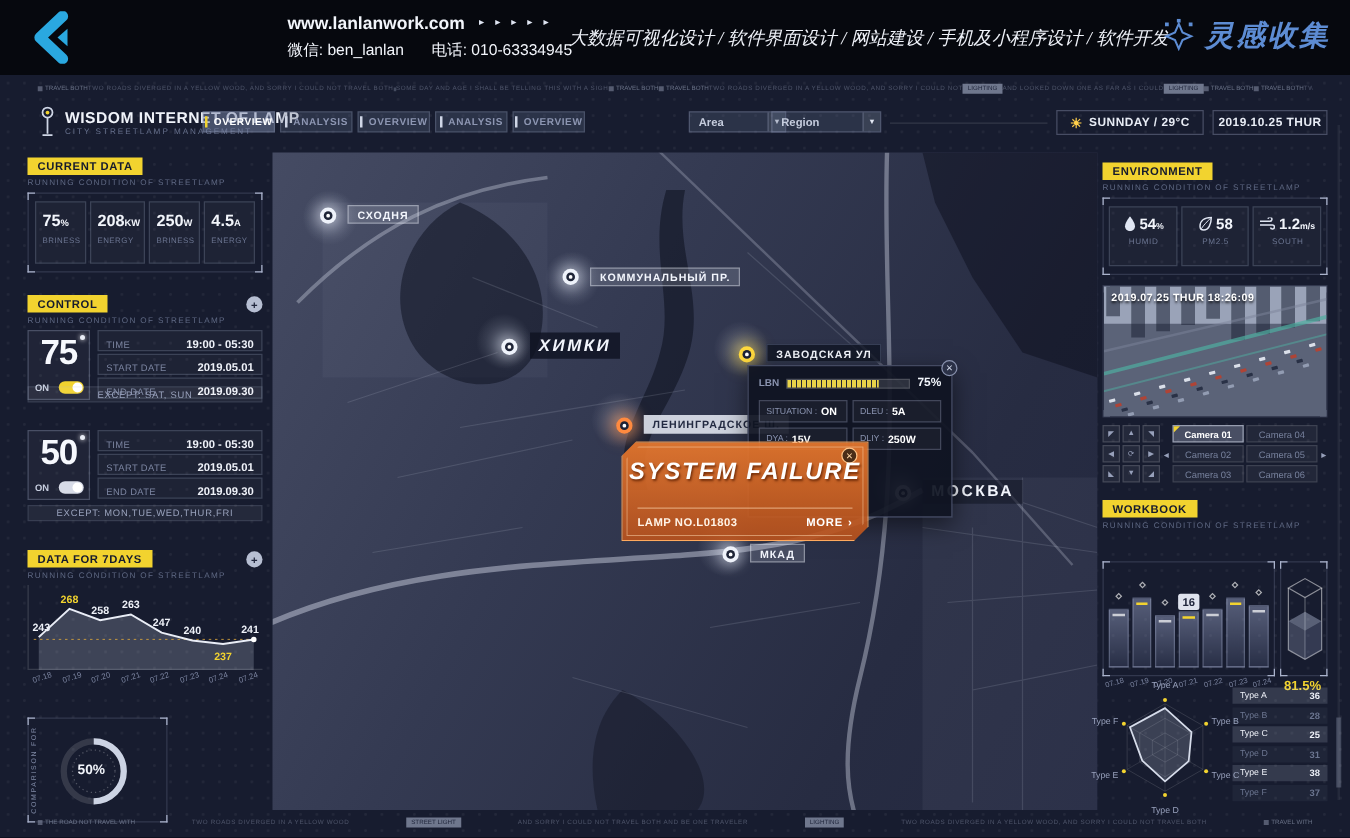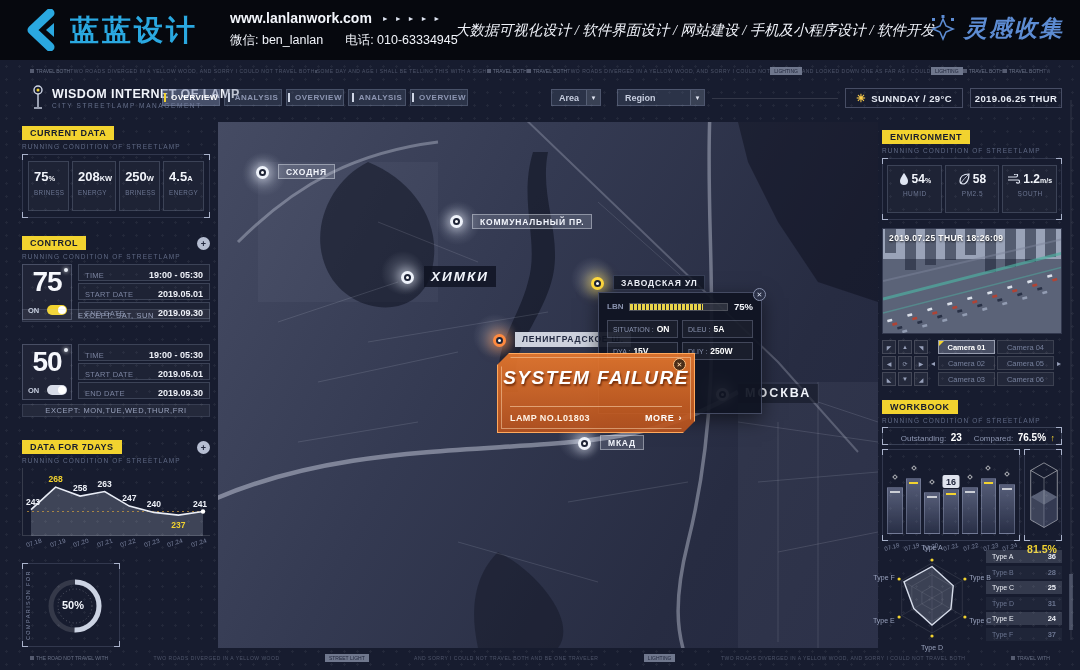--- a/index.html
+++ b/index.html
@@ -78,21 +78,21 @@
   .cr-label{font-size:7.5px;color:#7b84a0;letter-spacing:.3px;}
   .cr-val{font-size:9px;font-weight:800;color:#eef1f8;}
   .except-bar{position:absolute;left:0;width:188px;height:13px;background:rgba(255,255,255,.06);border:1px solid rgba(170,180,210,.15);display:flex;align-items:center;justify-content:center;font-size:7.5px;letter-spacing:.6px;color:#99a2bc;}
 
   
   .week-chart{position:absolute;left:0;top:28px;width:188px;height:68px;border-left:1px solid rgba(255,255,255,.14);border-bottom:1px solid rgba(255,255,255,.14);}
   .week-labels{position:absolute;left:0;top:99px;width:188px;display:flex;}
   .week-labels span{flex:1;font-size:6.3px;color:#7b84a0;transform:rotate(-18deg);text-align:center;}
 
   
-  .gaugebox{position:absolute;top:5px;width:98px;height:84px;}
+  .gaugebox{position:absolute;top:16px;width:112px;height:84px;}
   .vlabel{position:absolute;left:2px;top:6px;bottom:6px;writing-mode:vertical-rl;transform:rotate(180deg);font-size:5.5px;letter-spacing:1.4px;color:#7e88a4;}
   .gauge-val{position:absolute;left:18px;top:35px;width:64px;text-align:center;font-size:11px;font-weight:800;color:#f2f5fb;}
 
   
   .map{position:absolute;left:218px;top:62px;width:660px;height:526px;overflow:hidden;background:linear-gradient(118deg,#454b63 0%,#343a52 38%,#272c42 75%,#232840 100%);}
   .pin{position:absolute;width:13px;height:13px;border-radius:50%;background:#eef2fa;box-shadow:0 0 10px 3px rgba(240,245,255,.45);display:flex;align-items:center;justify-content:center;z-index:3;cursor:pointer;}
   .pin i{width:7px;height:7px;border-radius:50%;background:#1d2336;position:relative;}
   .pin i::after{content:"";position:absolute;left:2px;top:2px;width:3px;height:3px;border-radius:50%;background:#fff;}
   .pin.yellow{background:#ffd93e;box-shadow:0 0 12px 4px rgba(255,217,62,.5);}
   .pin.orange{background:#ff8a3f;box-shadow:0 0 12px 4px rgba(255,138,63,.55);}
@@ -181,21 +181,20 @@
 </head>
 <body>
 
 <div class="stage">
 
   <header class="banner">
     <svg class="logo-mark" width="44" height="42" viewBox="0 0 44 42">
       <path d="M30 4 L12 21 L30 38" fill="none" stroke="#2aa8e0" stroke-width="9" stroke-linecap="round" stroke-linejoin="round"></path>
       <path d="M34 14 L26 21 L34 28 Z" fill="#2aa8e0"></path>
     </svg>
-    <div class="logo-text">蓝蓝设计</div>
     <div class="site-line1">
       <span>www.lanlanwork.com</span>
       <span class="site-arrows">► ► ► ► ►</span>
     </div>
     <div class="site-line2">
       <span>微信: ben_lanlan</span>
       <span>电话: 010-63334945</span>
     </div>
     <div class="services">大数据可视化设计 / 软件界面设计 / 网站建设 / 手机及小程序设计 / 软件开发</div>
     <div class="collect">
@@ -264,35 +263,35 @@
         <div class="tab">
           <span class="tabbar"></span>
           <span class="tablabel">ANALYSIS</span>
         </div>
         <div class="tab">
           <span class="tabbar"></span>
           <span class="tablabel">OVERVIEW</span>
         </div>
       </div>
 
-    <div class="select" style="left:551px;width:50px;">
+    <div class="select" style="left:551px;width:78px;">
       <span>Area</span>
       <span class="caret">▼</span>
     </div>
     <div class="select" style="left:617px;width:88px;">
       <span>Region</span>
       <span class="caret">▼</span>
     </div>
     <div class="hline"></div>
     <div class="hud-box" style="left:845px;width:118px;">
       <span class="sun">☀</span>
       <span>SUNNDAY / 29°C</span>
     </div>
     <div class="hud-box" style="left:970px;width:92px;">
-      <span>2019.06.25  THUR</span>
+      <span>2019.10.25  THUR</span>
     </div>
 
     <div class="panel" style="left:22px;top:66px;width:188px;height:100px;">
       <div class="badge">CURRENT DATA</div>
       <div class="psub">RUNNING CONDITION OF STREETLAMP</div>
       <div class="frame" style="left:0;top:28px;width:188px;height:64px;"><span class="c2"></span>
         <div class="cards-row">
           <div class="mini-card">
             <div class="mc-val"><span>75</span><span class="mc-unit">%</span></div>
             <div class="mc-label">BRINESS</div>
@@ -631,25 +630,20 @@
             <div class="cam-btn">Camera 06</div>
           </div>
         <div class="cam-chev">▸</div>
       </div>
     </div>
 
     <div class="panel" style="left:882px;top:340px;width:212px;height:158px;">
       <div class="badge">WORKBOOK</div>
       <div class="circle-btn">›</div>
       <div class="psub">RUNNING CONDITION OF STREETLAMP</div>
-      <div class="stats-row frame">
-          <span class="c2"></span>
-        <span><span class="st-label">Outstanding:</span> <span class="st-val">23</span></span>
-        <span><span class="st-label">Compared:</span> <span class="st-val">76.5%</span> <span class="st-up">↑</span></span>
-      </div>
       <div class="wb-chart frame"><span class="c2"></span>
         <div class="wb-bars" id="wbBars">
             <div class="wbar">
               <div class="wfill" style="height: 60.7143%;">
                 <div class="wtick"></div>
               </div>
               <div class="wdot" style="bottom: calc(60.7143% + 8px);"></div>
             </div>
             <div class="wbar">
               <div class="wfill" style="height: 71.4286%;">
@@ -749,21 +743,21 @@
           <div class="type-row bright">
             <span>Type C</span>
             <span class="tv">25</span>
           </div>
           <div class="type-row">
             <span>Type D</span>
             <span class="tv">31</span>
           </div>
           <div class="type-row bright">
             <span>Type E</span>
-            <span class="tv">24</span>
+            <span class="tv">38</span>
           </div>
           <div class="type-row">
             <span>Type F</span>
             <span class="tv">37</span>
           </div>
         </div>
     </div>
 
   </div>
 </div>

